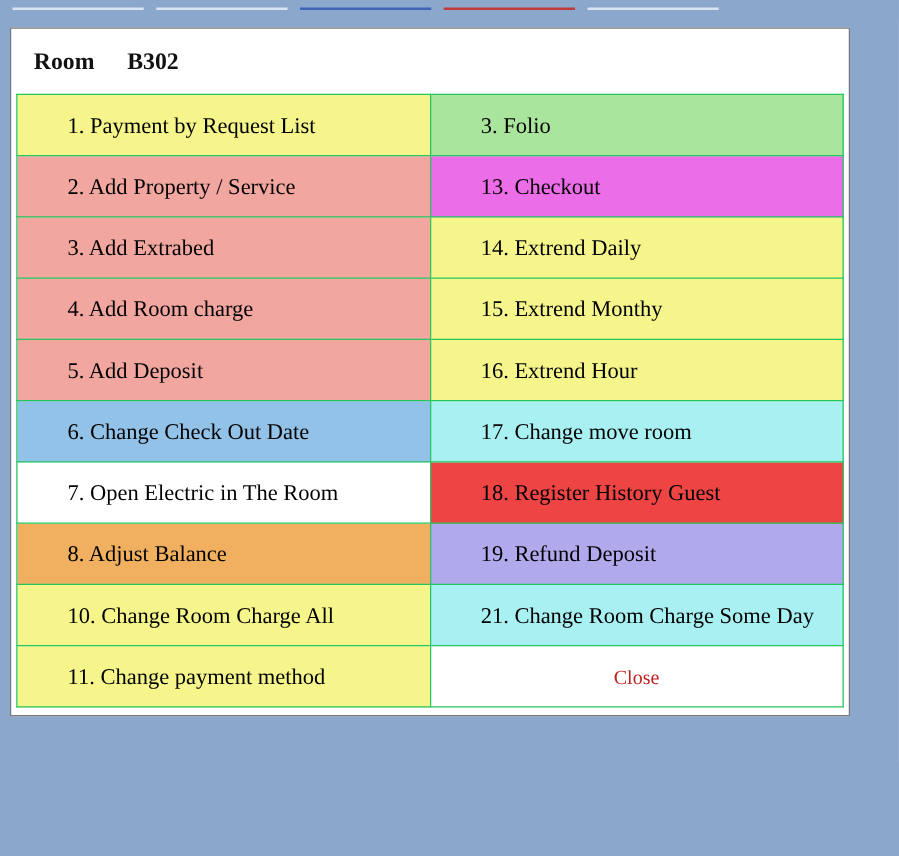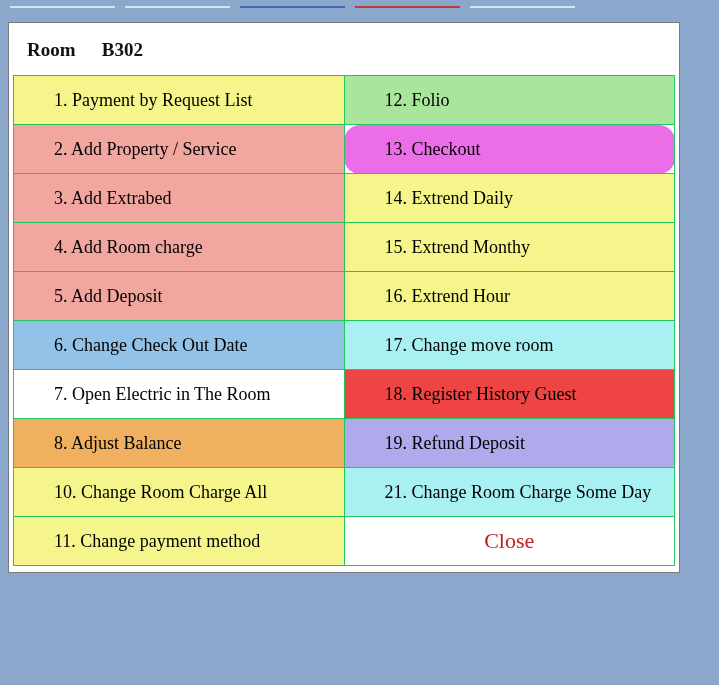--- a/index.html
+++ b/index.html
@@ -73,26 +73,26 @@
   }
   .menu-table td.center {
     text-align: center;
     padding-left: 0;
   }
   .c-yellow   { background: #f5f58b; }
   .c-salmon   { background: #f2a6a0; }
   .c-skyblue  { background: #93c2e8; }
   .c-white    { background: #ffffff; }
   .c-orange   { background: #f0b060; }
-  .c-magenta  { background: #eb6de8; border-radius: 16px; }
+  .c-magenta  { background: #eb6de8; }
   .c-green    { background: #a9e59c; }
   .c-cyan     { background: #a8f0f2; }
   .c-brown    { background: #ef4444; }
   .c-violet   { background: #b0a9eb; }
-  .close-text { color: #c02020; font-size: 22px; }
+  .close-text { color: #c02020; font-size: 16px; }
 </style>
 </head>
 <body>
 
 <div class="outer">
 
   <div class="top-strip">
     <div class="tab a"></div>
     <div class="tab b"></div>
     <div class="tab c"></div>
@@ -107,21 +107,21 @@
     </div>
 
     <table class="menu-table">
       <colgroup>
         <col style="width:50%">
         <col style="width:50%">
       </colgroup>
       <tbody>
         <tr>
           <td class="c-yellow">1.  Payment by Request List</td>
-          <td class="c-green">12. Folio</td>
+          <td class="c-green">3. Folio</td>
         </tr>
         <tr>
           <td class="c-salmon">2.  Add Property / Service</td>
           <td class="c-magenta">13. Checkout</td>
         </tr>
         <tr>
           <td class="c-salmon">3.  Add Extrabed</td>
           <td class="c-yellow">14.  Extrend Daily</td>
         </tr>
         <tr>

